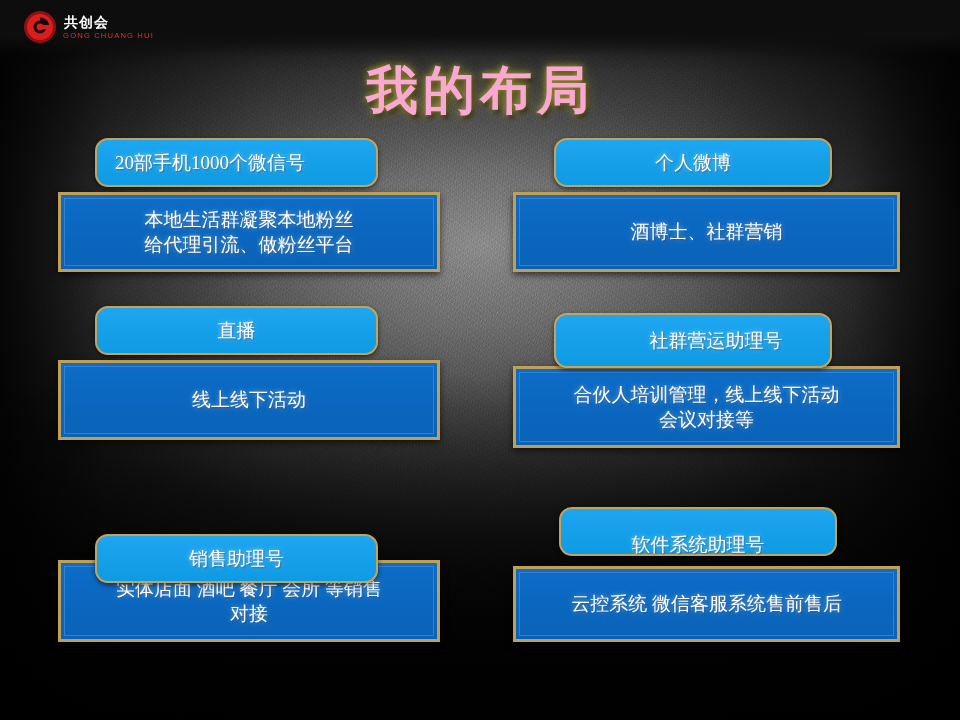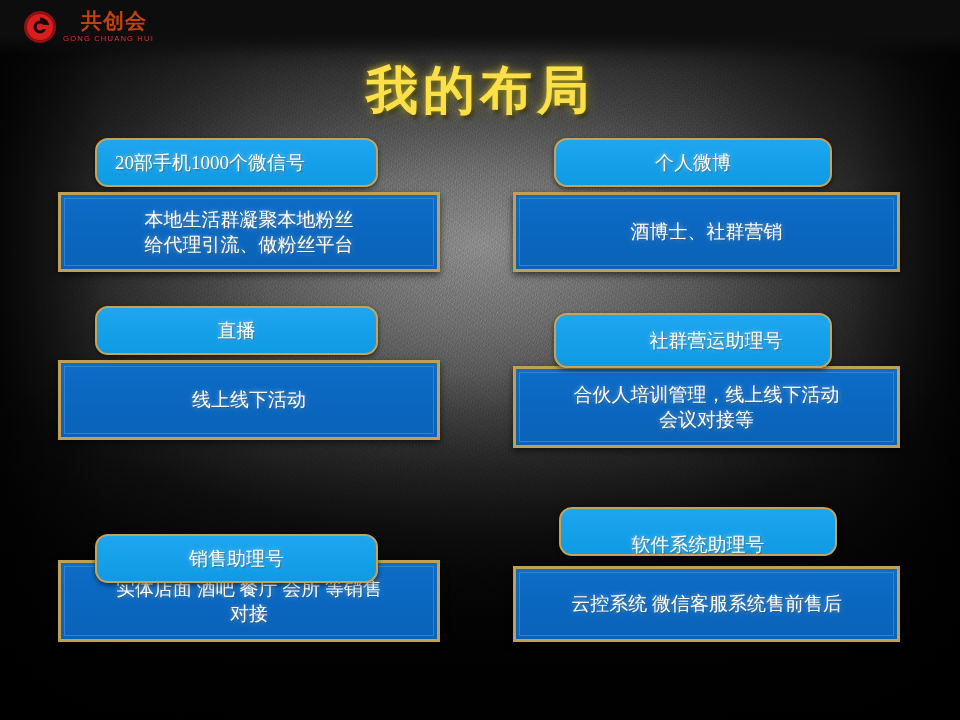--- a/index.html
+++ b/index.html
@@ -75,45 +75,44 @@
     position: relative;
   }
   .logo-text-wrap {
     display: flex;
     flex-direction: column;
     line-height: 1;
   }
   .logo-cn {
     font-family: "DejaVu Sans", "Liberation Sans", sans-serif;
     font-weight: bold;
-    font-size: 21px;
-    color: #c2410c;
+    font-size: 14px;
+    color: #ffffff;
     letter-spacing: 1px;
-    margin-left: 17px;
   }
   .logo-en {
     font-family: "Liberation Sans", sans-serif;
     font-size: 7.5px;
     color: #e03030;
     letter-spacing: 1.1px;
     margin-top: 3px;
     transform: scaleX(1.02);
   }
 
   
   .title {
     position: absolute;
     top: 56px;
     left: 0;
     width: 100%;
     text-align: center;
     font-family: "DejaVu Sans", "Liberation Sans", sans-serif;
     font-weight: bold;
     font-size: 52px;
-    color: #fde047;
+    color: #f9a8d4;
     letter-spacing: 5px;
     text-shadow:
       0 0 6px rgba(255,240,60,0.55),
       0 0 14px rgba(220,200,40,0.35),
       2px 3px 4px rgba(0,0,0,0.85);
     z-index: 5;
   }
 
   
   .group { position: absolute; z-index: 4; }

